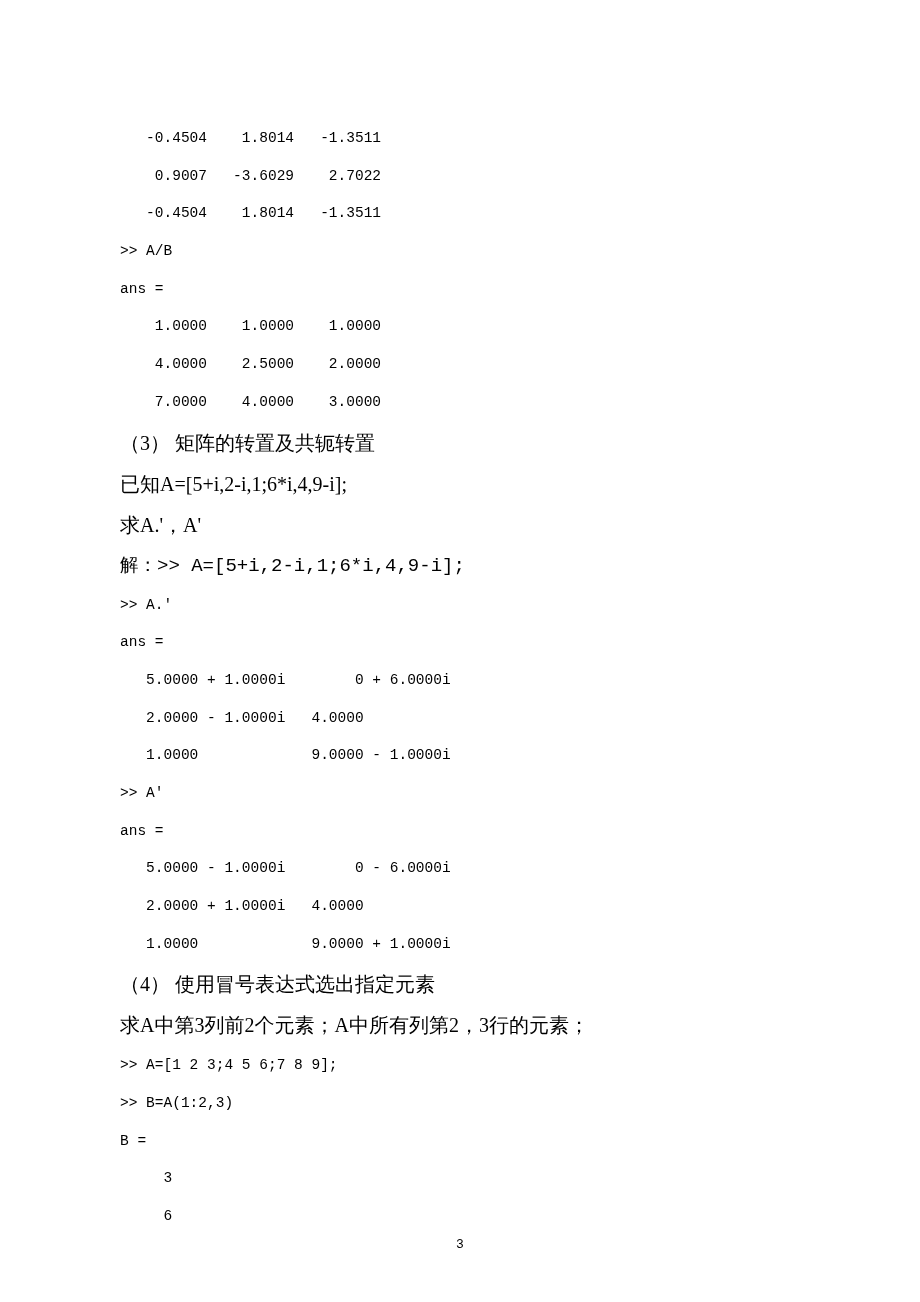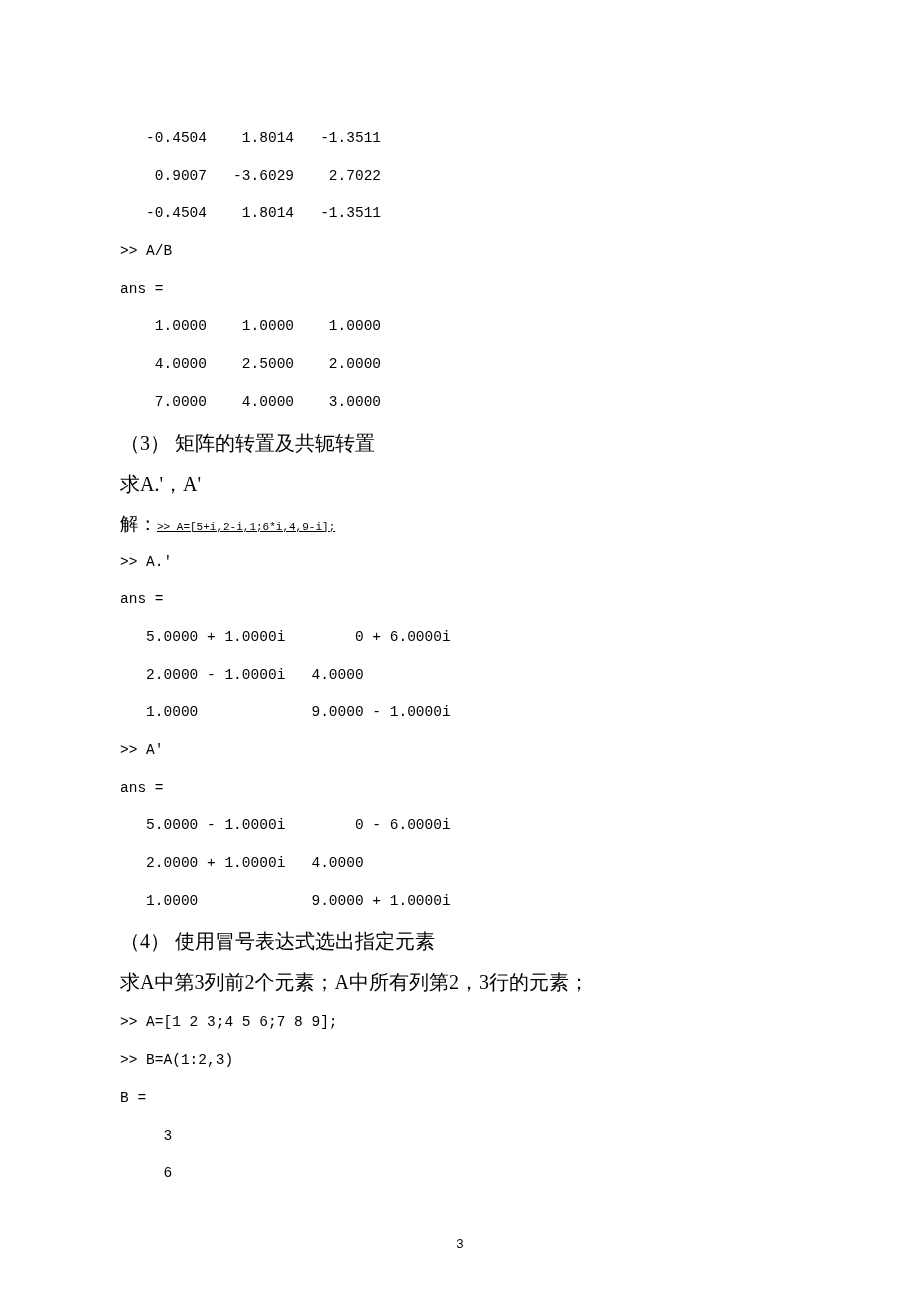--- a/index.html
+++ b/index.html
@@ -30,22 +30,21 @@
     line-height: 1.95;
     margin: 2px 0;
   }
   .mixed-line {
     font-size: 18.5px;
     line-height: 1.95;
     margin: 2px 0;
   }
   .mixed-line .mono-inline {
     font-family: "Courier New", monospace;
-    font-size: 11px;
-    text-decoration: underline;
+    font-size: 19px;
   }
   .page-num {
     position: absolute;
     bottom: 50px;
     left: 0;
     width: 920px;
     text-align: center;
     font-family: "Courier New", monospace;
     font-size: 13px;
   }
@@ -58,20 +57,21 @@
   <div class="mono-block">   -0.4504    1.8014   -1.3511
     0.9007   -3.6029    2.7022
    -0.4504    1.8014   -1.3511
 &gt;&gt; A/B
 ans =
     1.0000    1.0000    1.0000
     4.0000    2.5000    2.0000
     7.0000    4.0000    3.0000</div>
 
   <div class="body-text">（3） 矩阵的转置及共轭转置</div>
+  <div class="body-text">已知A=[5+i,2-i,1;6*i,4,9-i];</div>
   <div class="body-text">求A.'，A'</div>
   <div class="mixed-line">
     <span>解：</span><span class="mono-inline">&gt;&gt; A=[5+i,2-i,1;6*i,4,9-i];</span>
   </div>
 
   <div class="mono-block">&gt;&gt; A.'
 ans =
    5.0000 + 1.0000i        0 + 6.0000i
    2.0000 - 1.0000i   4.0000          
    1.0000             9.0000 - 1.0000i

